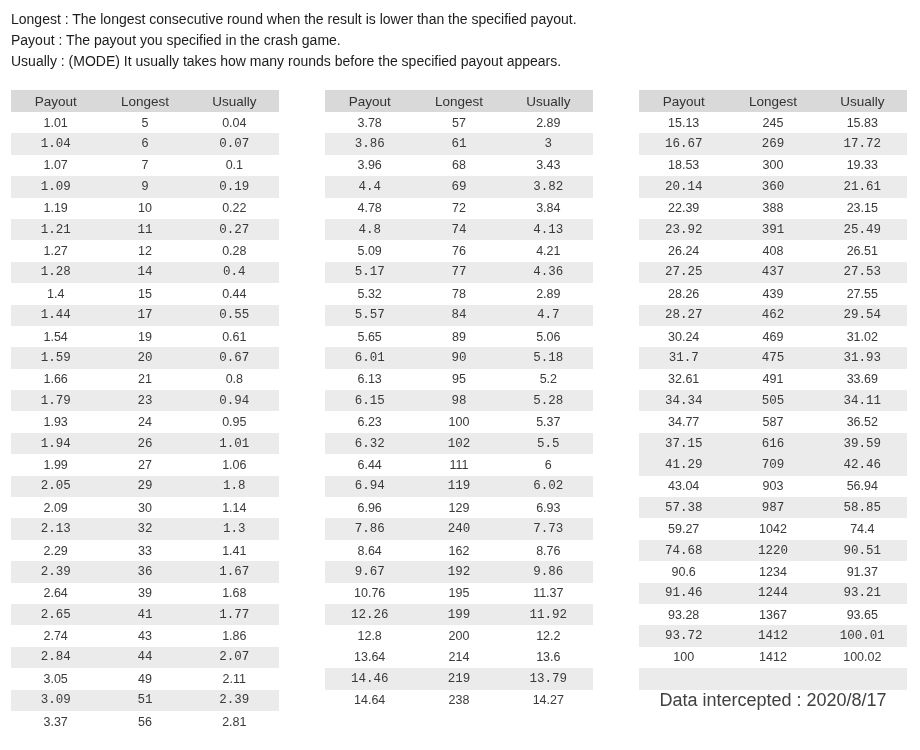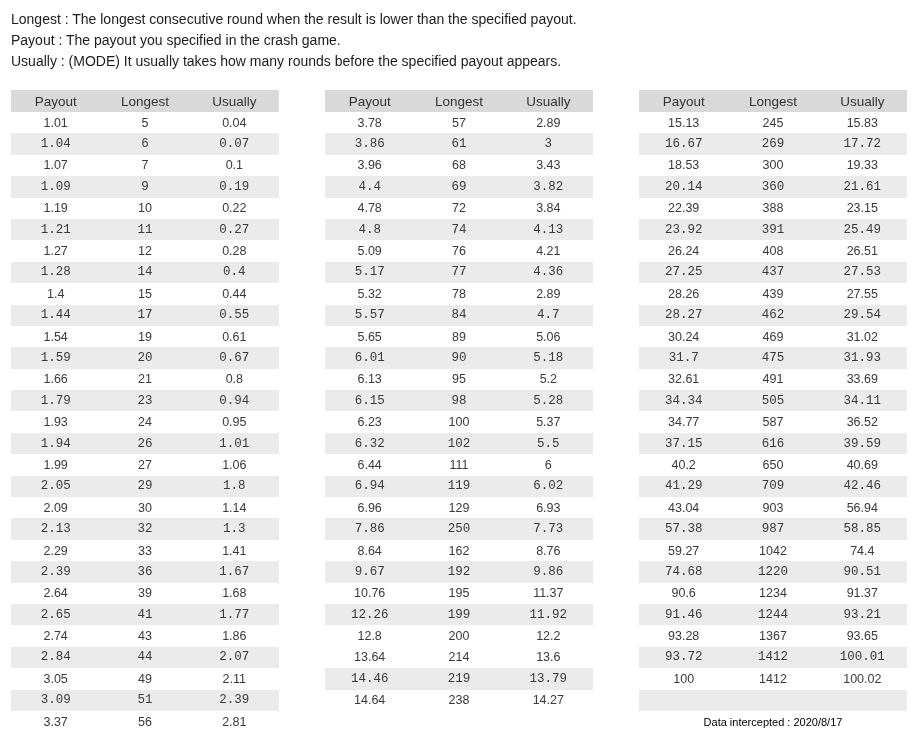--- a/index.html
+++ b/index.html
@@ -30,21 +30,21 @@
   }
   .tr{
     display:flex;height:21.4px;align-items:center;background:#ffffff;
   }
   .tr.alt{background:var(--stripe-bg);font-family:Liberation Mono, monospace;}
   .td{
     flex:1;text-align:center;font-size:12.5px;color:var(--text);
   }
   .caption-row{
     display:flex;height:21.4px;align-items:center;justify-content:center;
-    font-size:11px;color:#000000;background:#ffffff;text-align:center;
+    font-size:18px;color:#404040;background:#ffffff;text-align:center;
   }
 </style>
 </head>
 <body>
 
 <div class="description">
   <div>Longest : The longest consecutive round when the result is lower than the specified payout.</div>
   <div>Payout : The payout you specified in the crash game.</div>
   <div>Usually : (MODE) It usually takes how many rounds before the specified payout appears.</div>
 </div>
@@ -302,21 +302,21 @@
           <span class="td">119</span>
           <span class="td">6.02</span>
         </div>
         <div class="tr">
           <span class="td">6.96</span>
           <span class="td">129</span>
           <span class="td">6.93</span>
         </div>
         <div class="tr alt">
           <span class="td">7.86</span>
-          <span class="td">250</span>
+          <span class="td">240</span>
           <span class="td">7.73</span>
         </div>
         <div class="tr">
           <span class="td">8.64</span>
           <span class="td">162</span>
           <span class="td">8.76</span>
         </div>
         <div class="tr alt">
           <span class="td">9.67</span>
           <span class="td">192</span>
@@ -435,25 +435,20 @@
         <div class="tr">
           <span class="td">34.77</span>
           <span class="td">587</span>
           <span class="td">36.52</span>
         </div>
         <div class="tr alt">
           <span class="td">37.15</span>
           <span class="td">616</span>
           <span class="td">39.59</span>
         </div>
-        <div class="tr">
-          <span class="td">40.2</span>
-          <span class="td">650</span>
-          <span class="td">40.69</span>
-        </div>
         <div class="tr alt">
           <span class="td">41.29</span>
           <span class="td">709</span>
           <span class="td">42.46</span>
         </div>
         <div class="tr">
           <span class="td">43.04</span>
           <span class="td">903</span>
           <span class="td">56.94</span>
         </div>

